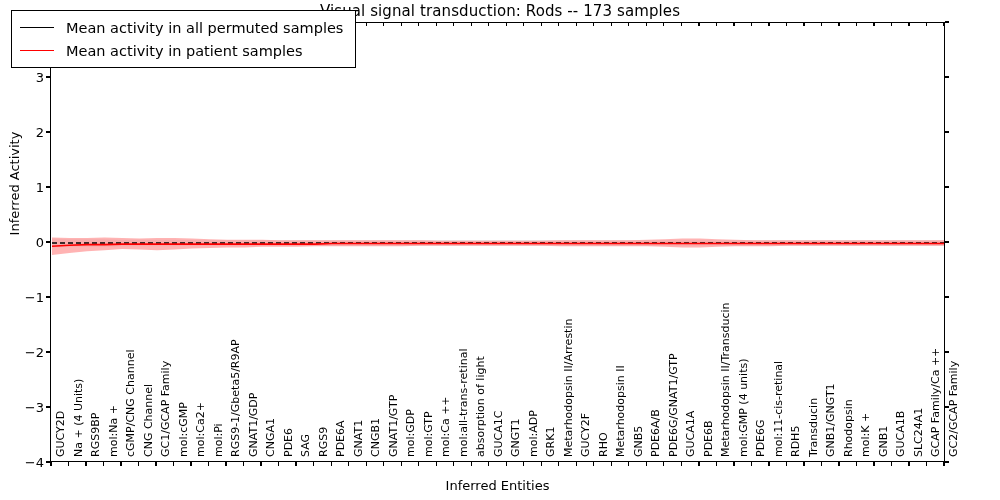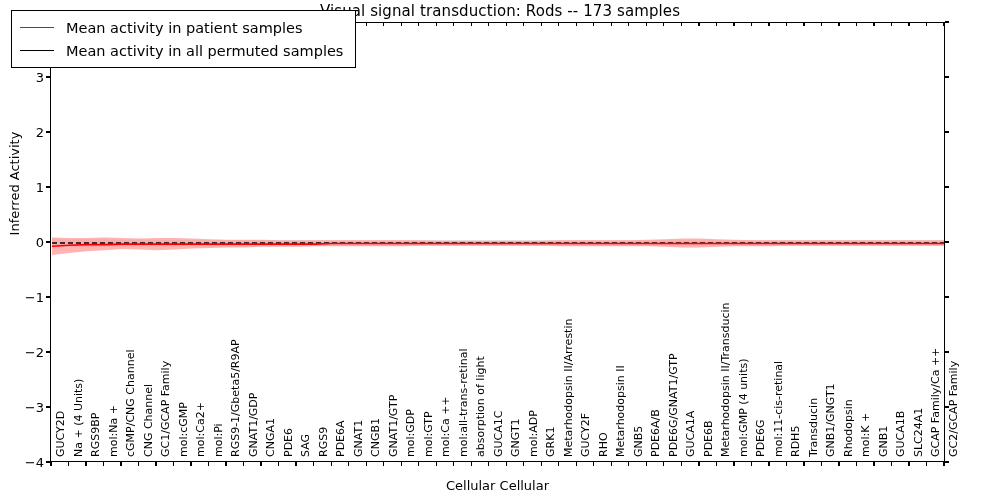--- a/index.html
+++ b/index.html
@@ -49,21 +49,21 @@
   .legtxt{font-size:14.5px;color:#000;}
 </style>
 </head>
 <body>
 
 <div id="fig">
 
   <div id="title">Visual signal transduction: Rods -- 173 samples</div>
 
   <div id="ylabel">Inferred Activity</div>
-  <div id="xlabel">Cellular Cellular</div>
+  <div id="xlabel">Inferred Entities</div>
 
   <div id="plot">
     <div id="plotinner">
       <svg id="svg" width="895" height="440" viewBox="0 0 895 440" preserveAspectRatio="none">
           <path d="M1.00 215.60 L18.51 216.15 L36.02 216.15 L53.53 216.15 L71.04 216.70 L88.55 216.70 L106.06 216.70 L123.57 216.70 L141.08 217.25 L158.59 217.25 L176.10 217.25 L193.61 217.25 L211.12 217.25 L228.63 217.25 L246.14 217.25 L263.65 217.25 L281.16 217.25 L298.67 217.25 L316.18 217.25 L333.69 217.25 L351.20 217.25 L368.71 217.25 L386.22 217.25 L403.73 217.25 L421.24 217.25 L438.75 217.25 L456.25 217.25 L473.76 217.25 L491.27 217.25 L508.78 217.25 L526.29 217.25 L543.80 217.25 L561.31 217.25 L578.82 217.25 L596.33 217.25 L613.84 217.25 L631.35 217.25 L648.86 217.25 L666.37 217.25 L683.88 217.25 L701.39 217.25 L718.90 217.25 L736.41 217.25 L753.92 217.25 L771.43 217.25 L788.94 217.25 L806.45 217.25 L823.96 217.25 L841.47 217.25 L858.98 217.25 L876.49 217.25 L894.00 217.25 L894.00 222.75 L876.49 222.75 L858.98 222.75 L841.47 222.75 L823.96 222.75 L806.45 222.75 L788.94 222.75 L771.43 222.75 L753.92 222.75 L736.41 222.75 L718.90 222.75 L701.39 222.75 L683.88 222.75 L666.37 222.75 L648.86 222.75 L631.35 222.75 L613.84 222.75 L596.33 222.75 L578.82 222.75 L561.31 222.75 L543.80 222.75 L526.29 222.75 L508.78 222.75 L491.27 222.75 L473.76 222.75 L456.25 222.75 L438.75 222.75 L421.24 222.75 L403.73 222.75 L386.22 222.75 L368.71 222.75 L351.20 222.75 L333.69 222.75 L316.18 222.75 L298.67 222.75 L281.16 222.75 L263.65 222.75 L246.14 222.75 L228.63 222.75 L211.12 222.75 L193.61 222.75 L176.10 222.75 L158.59 222.75 L141.08 222.75 L123.57 223.30 L106.06 223.30 L88.55 223.30 L71.04 223.30 L53.53 223.85 L36.02 223.85 L18.51 223.85 L1.00 224.40 Z" fill="#c8c8c8" fill-opacity="0.55" stroke="none"></path>
           <path d="M1.00 214.50 L18.51 215.05 L36.02 215.05 L53.53 214.50 L71.04 215.05 L88.55 215.60 L106.06 215.05 L123.57 215.05 L141.08 215.60 L158.59 216.15 L176.10 216.70 L193.61 216.70 L211.12 216.70 L228.63 217.25 L246.14 217.25 L263.65 217.25 L281.16 217.25 L298.67 217.25 L316.18 217.25 L333.69 217.25 L351.20 217.25 L368.71 217.25 L386.22 217.80 L403.73 217.80 L421.24 217.80 L438.75 217.80 L456.25 217.80 L473.76 217.80 L491.27 217.80 L508.78 217.25 L526.29 217.25 L543.80 217.25 L561.31 217.25 L578.82 217.25 L596.33 216.70 L613.84 216.15 L631.35 215.60 L648.86 215.60 L666.37 216.15 L683.88 216.70 L701.39 217.25 L718.90 217.25 L736.41 217.25 L753.92 217.25 L771.43 217.25 L788.94 217.25 L806.45 217.25 L823.96 217.25 L841.47 217.25 L858.98 217.25 L876.49 217.25 L894.00 217.25 L894.00 222.75 L876.49 222.75 L858.98 222.75 L841.47 222.75 L823.96 222.75 L806.45 222.75 L788.94 222.75 L771.43 222.75 L753.92 222.75 L736.41 222.75 L718.90 223.30 L701.39 223.30 L683.88 223.30 L666.37 223.85 L648.86 224.40 L631.35 224.40 L613.84 223.85 L596.33 223.30 L578.82 223.30 L561.31 223.30 L543.80 223.30 L526.29 223.30 L508.78 223.30 L491.27 222.75 L473.76 222.75 L456.25 222.75 L438.75 222.75 L421.24 222.75 L403.73 222.75 L386.22 222.75 L368.71 222.75 L351.20 223.30 L333.69 223.30 L316.18 223.30 L298.67 223.30 L281.16 223.30 L263.65 223.30 L246.14 223.85 L228.63 223.85 L211.12 223.85 L193.61 224.40 L176.10 224.40 L158.59 224.95 L141.08 225.50 L123.57 226.60 L106.06 227.15 L88.55 226.60 L71.04 226.05 L53.53 227.15 L36.02 228.25 L18.51 229.90 L1.00 232.10 Z" fill="#ff9999" fill-opacity="0.75" stroke="none"></path>
           <path d="M1.00 220.00 L18.51 220.00 L36.02 220.00 L53.53 220.00 L71.04 220.00 L88.55 220.00 L106.06 220.00 L123.57 220.00 L141.08 220.00 L158.59 220.00 L176.10 220.00 L193.61 220.00 L211.12 220.00 L228.63 220.00 L246.14 220.00 L263.65 220.00 L281.16 220.00 L298.67 220.00 L316.18 220.00 L333.69 220.00 L351.20 220.00 L368.71 220.00 L386.22 220.00 L403.73 220.00 L421.24 220.00 L438.75 220.00 L456.25 220.00 L473.76 220.00 L491.27 220.00 L508.78 220.00 L526.29 220.00 L543.80 220.00 L561.31 220.00 L578.82 220.00 L596.33 220.00 L613.84 220.00 L631.35 220.00 L648.86 220.00 L666.37 220.00 L683.88 220.00 L701.39 220.00 L718.90 220.00 L736.41 220.00 L753.92 220.00 L771.43 220.00 L788.94 220.00 L806.45 220.00 L823.96 220.00 L841.47 220.00 L858.98 220.00 L876.49 220.00 L894.00 220.00 " fill="none" stroke="#000000" stroke-width="1.6" stroke-dasharray="5 3"></path>
           <path d="M1.00 223.30 L18.51 222.20 L36.02 221.65 L53.53 221.65 L71.04 221.10 L88.55 221.10 L106.06 221.10 L123.57 221.10 L141.08 221.10 L158.59 221.10 L176.10 221.10 L193.61 221.10 L211.12 221.10 L228.63 221.10 L246.14 221.10 L263.65 221.10 L281.16 220.55 L298.67 220.55 L316.18 220.55 L333.69 220.55 L351.20 220.55 L368.71 220.55 L386.22 220.55 L403.73 220.55 L421.24 220.55 L438.75 220.55 L456.25 220.55 L473.76 220.55 L491.27 220.55 L508.78 220.55 L526.29 220.55 L543.80 220.55 L561.31 220.55 L578.82 220.55 L596.33 220.55 L613.84 220.55 L631.35 220.55 L648.86 220.55 L666.37 220.55 L683.88 220.55 L701.39 220.55 L718.90 220.55 L736.41 220.55 L753.92 220.55 L771.43 220.55 L788.94 220.55 L806.45 220.55 L823.96 220.55 L841.47 220.55 L858.98 220.55 L876.49 220.55 L894.00 220.55 " fill="none" stroke="#ff0000" stroke-width="1.6"></path>
         </svg>
     </div>
@@ -252,22 +252,22 @@
       <div style="position: absolute; left: 925.84px; width: 1.3px; height: 4px; background: rgb(0, 0, 0); top: 462px;"></div>
       <div style="position: absolute; left: 925.84px; width: 1.3px; height: 4px; background: rgb(0, 0, 0); top: 22px;"></div>
       <div class="xlab" style="left: 930.49px; top: 457px;">GCAP Family/Ca ++</div>
       <div style="position: absolute; left: 943.35px; width: 1.3px; height: 4px; background: rgb(0, 0, 0); top: 462px;"></div>
       <div style="position: absolute; left: 943.35px; width: 1.3px; height: 4px; background: rgb(0, 0, 0); top: 22px;"></div>
       <div class="xlab" style="left: 948px; top: 457px;">GC2/GCAP Family</div>
     </div>
 
   <div id="legend">
     <div class="legrow">
+      <span class="legline"></span>
+      <span class="legtxt">Mean activity in all permuted samples</span>
+    </div>
+    <div class="legrow">
       <span class="legline red"></span>
       <span class="legtxt">Mean activity in patient samples</span>
     </div>
-    <div class="legrow">
-      <span class="legline"></span>
-      <span class="legtxt">Mean activity in all permuted samples</span>
-    </div>
   </div>
 
 </div>
 
 </body></html>

